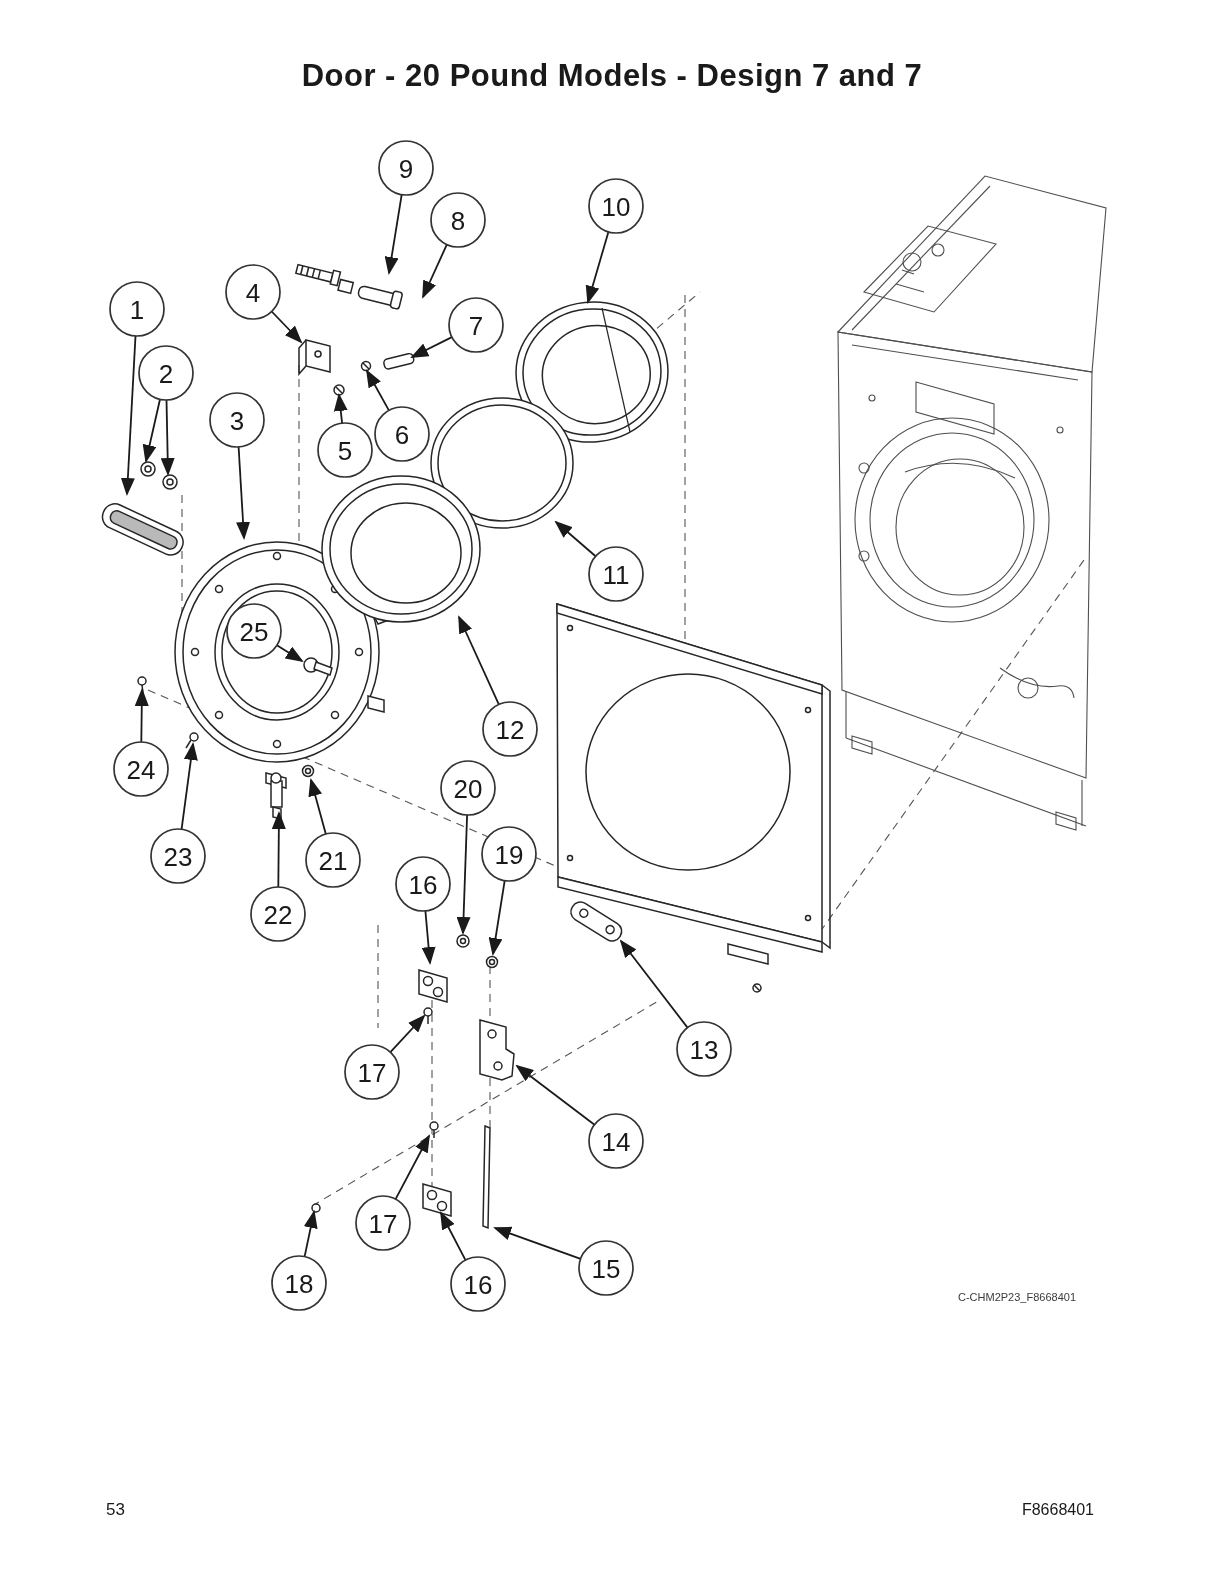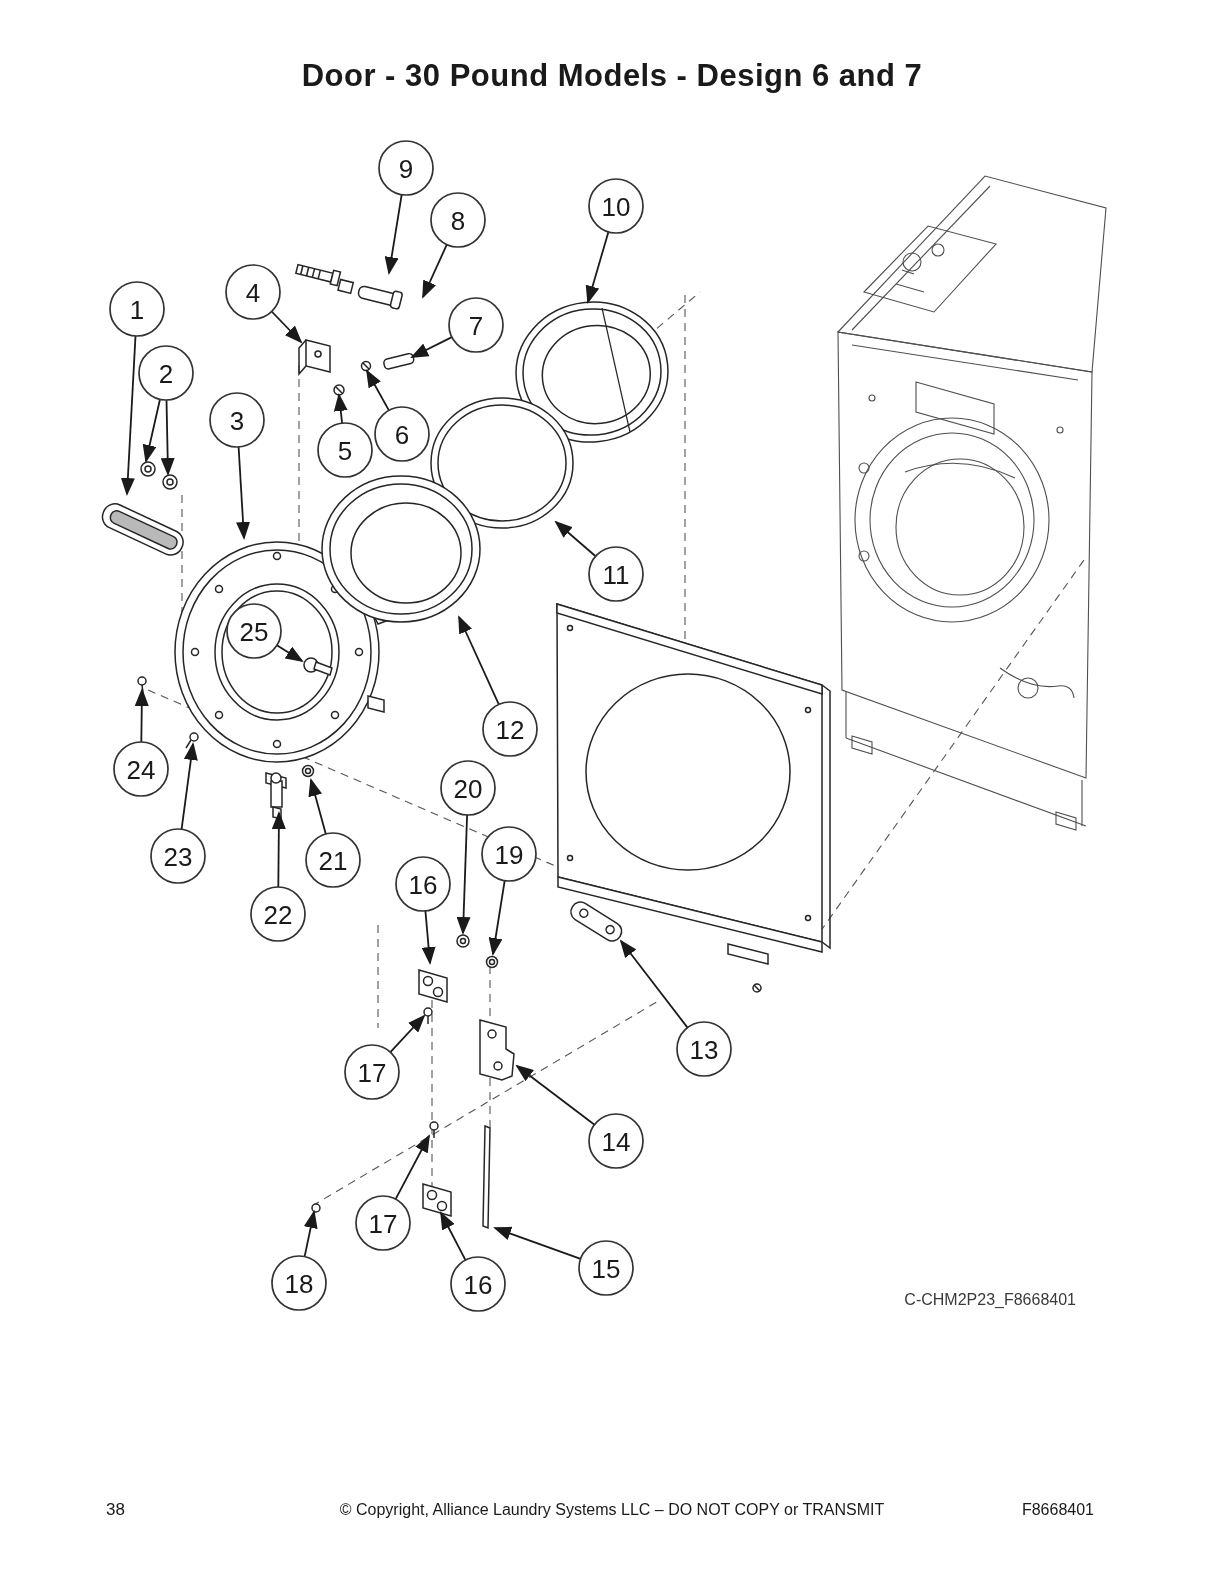--- a/index.html
+++ b/index.html
@@ -1,31 +1,31 @@
 <!DOCTYPE html>
 <html><head>
 <meta charset="utf-8">
 <style>
   html,body{margin:0;padding:0;background:#ffffff;}
   body{width:1224px;height:1584px;position:relative;font-family:"Liberation Sans",sans-serif;color:#111;overflow:hidden;}
   .page-title{position:absolute;top:58px;left:0;width:100%;text-align:center;font-size:31px;font-weight:bold;color:#1a1a1a;letter-spacing:.5px;}
   #diagram{position:absolute;top:0;left:0;}
-  .figure-code{position:absolute;top:1291px;right:148px;font-size:16px;color:#3a3a3a;}
+  .figure-code{position:absolute;top:1291px;right:148px;font-size:11px;color:#3a3a3a;}
   .footer{position:absolute;top:1498px;left:0;width:100%;height:34px;font-size:16px;color:#1a1a1a;}
   .footer .page-number{position:absolute;left:106px;top:2px;font-size:17px;}
   .footer .copyright{position:absolute;left:0;top:3px;width:100%;text-align:center;}
   .footer .doc-number{position:absolute;right:130px;top:3px;}
   .balloon{fill:#ffffff;stroke:#333333;stroke-width:1.7;}
   .balloon-label{fill:#1a1a1a;font-family:"Liberation Sans",sans-serif;font-size:26px;text-anchor:middle;dominant-baseline:central;}
   .leader{stroke:#1a1a1a;stroke-width:1.8;}
 </style>
 </head>
 <body>
 
-<div class="page-title">Door - 30 Pound Models - Design 6 and 7</div>
+<div class="page-title">Door - 20 Pound Models - Design 7 and 7</div>
 
 <svg id="diagram" width="1224" height="1584" viewBox="0 0 1224 1584" xmlns="http://www.w3.org/2000/svg">
   <defs>
     <marker id="arrowhead" markerUnits="userSpaceOnUse" markerWidth="18" markerHeight="14" refX="16" refY="7" orient="auto">
       <polygon points="0,0 18,7 0,14" fill="#1a1a1a"></polygon>
     </marker>
   </defs>
 
   <g stroke="#4f4f4f" stroke-width="1.1" fill="none">
 
@@ -383,16 +383,15 @@
       <g>
         <circle cx="299" cy="1283" r="27" class="balloon"></circle>
         <text x="299" y="1284" class="balloon-label">18</text>
       </g>
     </g>
 </svg>
 
 <div class="figure-code">C-CHM2P23_F8668401</div>
 
 <div class="footer">
-  <span class="page-number">38</span>
-  <span class="copyright">© Copyright, Alliance Laundry Systems LLC – DO NOT COPY or TRANSMIT</span>
+  <span class="page-number">53</span>
   <span class="doc-number">F8668401</span>
 </div>
 
 </body></html>

